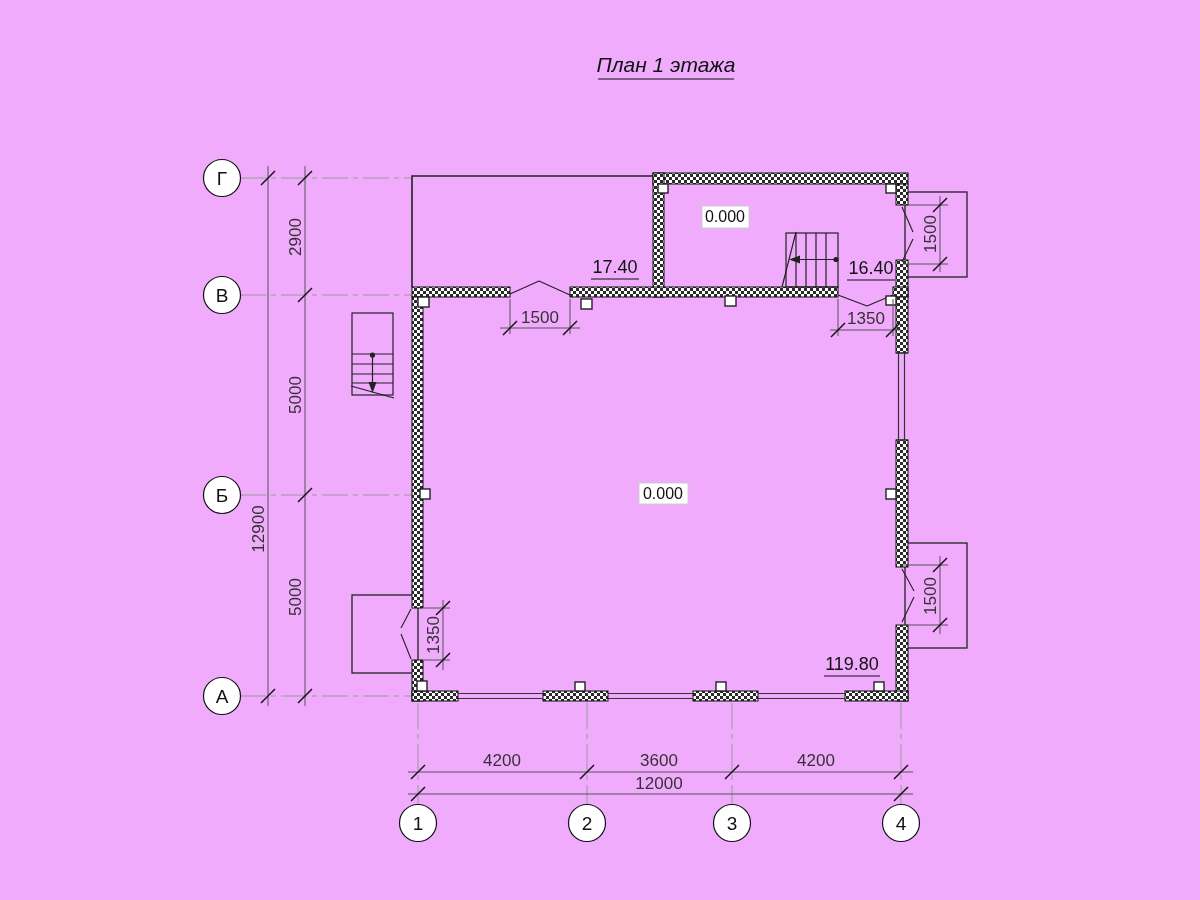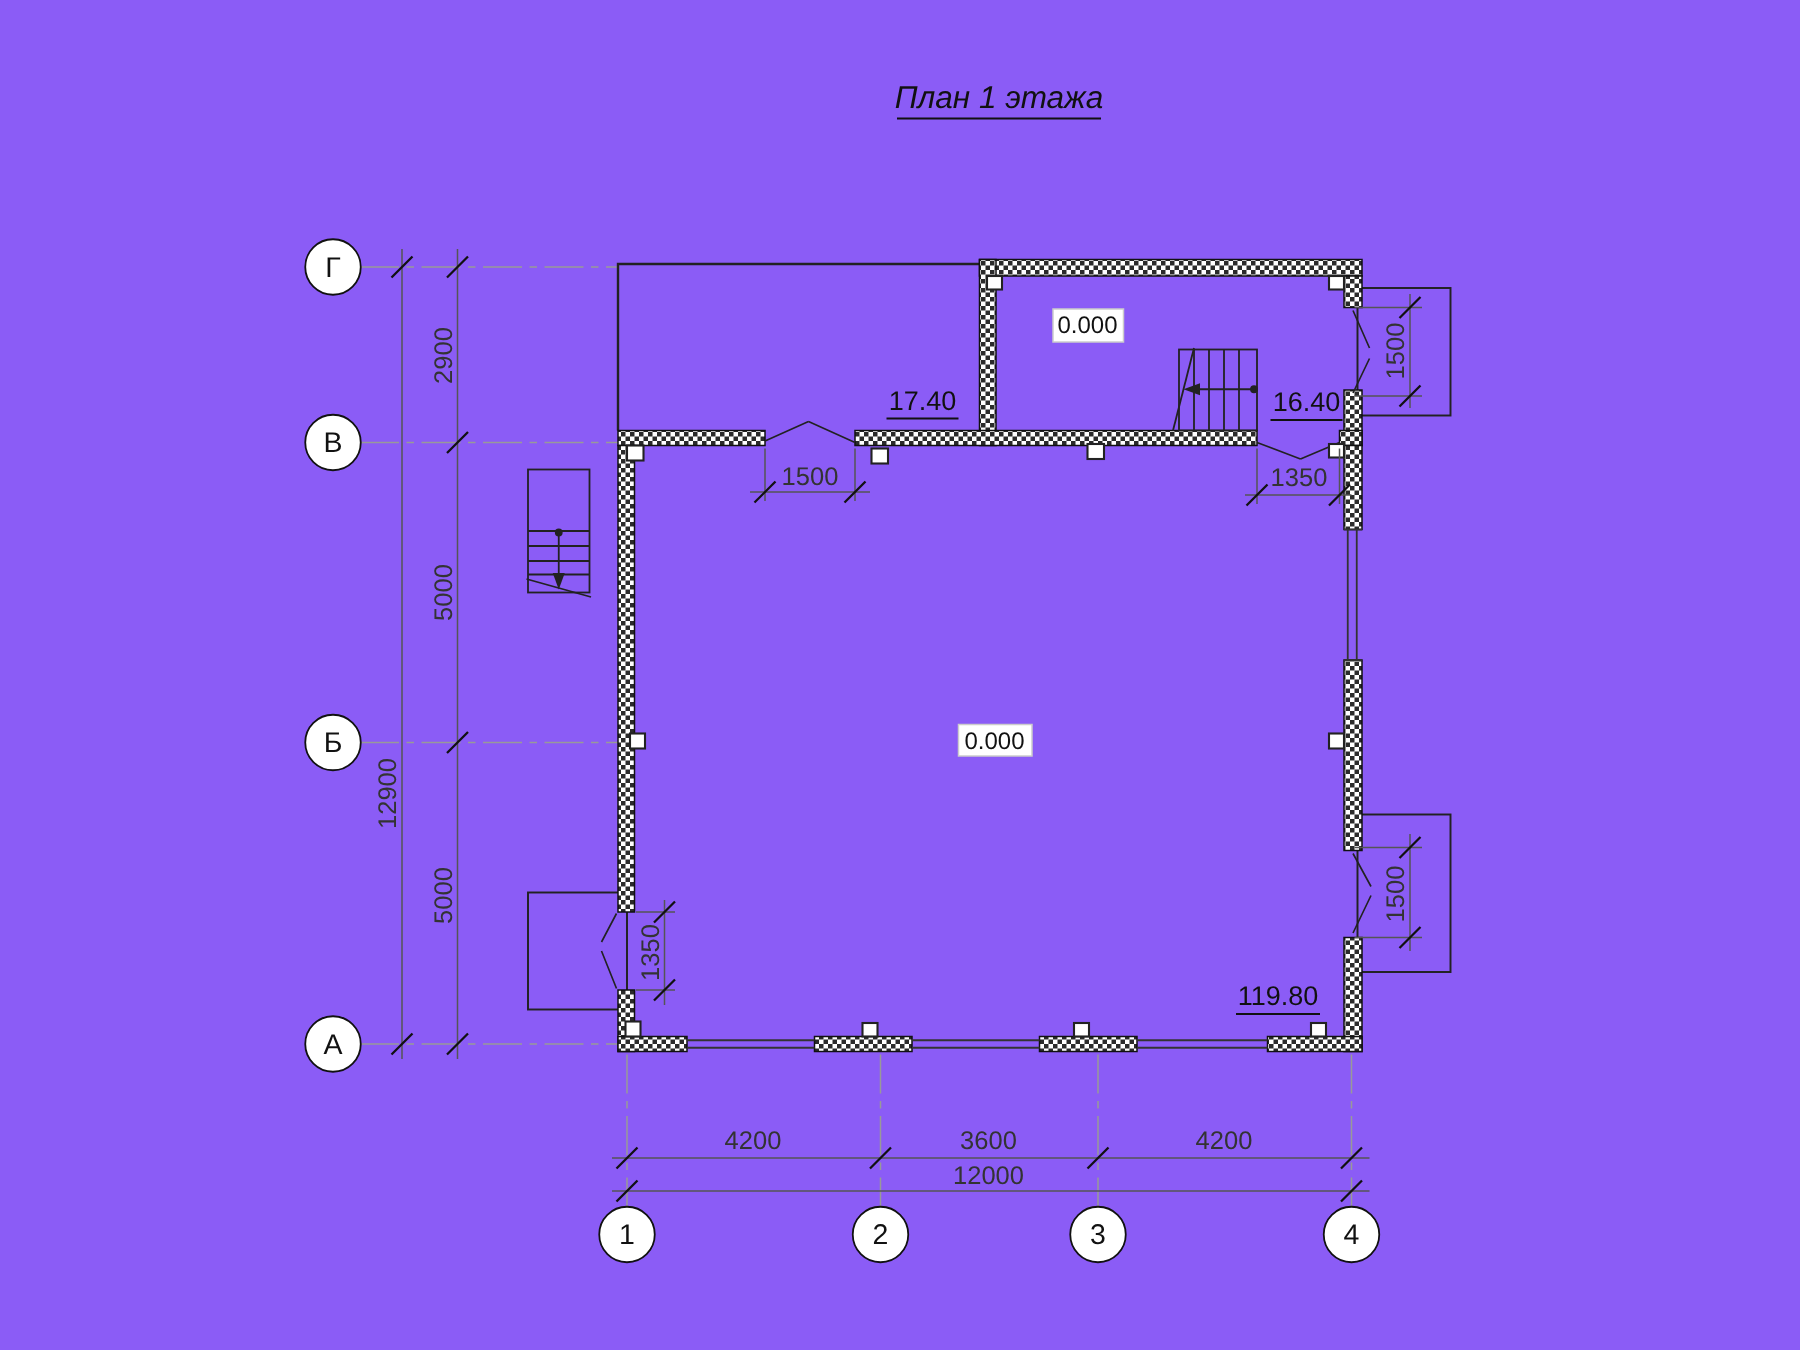--- a/index.html
+++ b/index.html
@@ -1,16 +1,16 @@
 <!DOCTYPE html>
 <html><head>
 <meta charset="utf-8">
 <style>
   html,body{margin:0;padding:0;background:#ffffff;}
-  .page{position:relative;width:1200px;height:900px;background:#8b5cf6;overflow:hidden;
+  .page{position:relative;width:1200px;height:900px;background:#f0abfc;overflow:hidden;
         font-family:"Liberation Sans", sans-serif;}
   svg text{font-family:"Liberation Sans", sans-serif;fill:#222;}
   .dimtxt{font-size:17px;fill:#333;}
   .bubtxt{font-size:19px;fill:#111;}
   .lbltxt{font-size:18px;fill:#111;}
   .lvltxt{font-size:16px;fill:#111;}
   .title{font-size:21px;font-style:italic;fill:#111;}
 </style>
 </head>
 <body>

